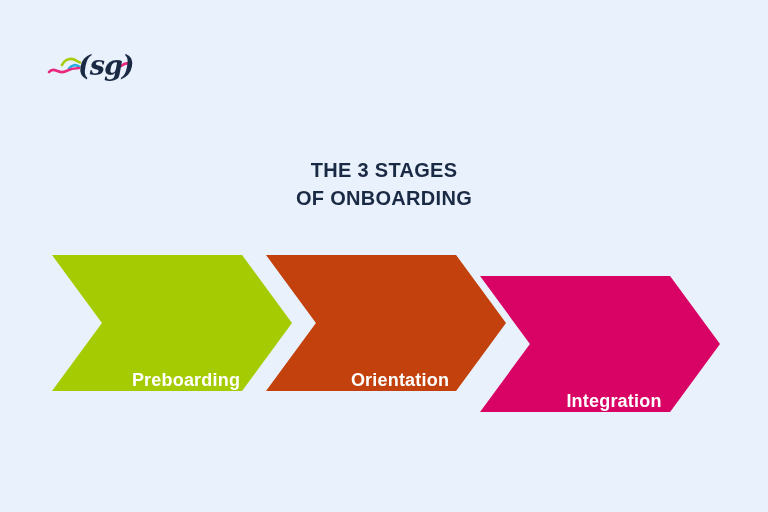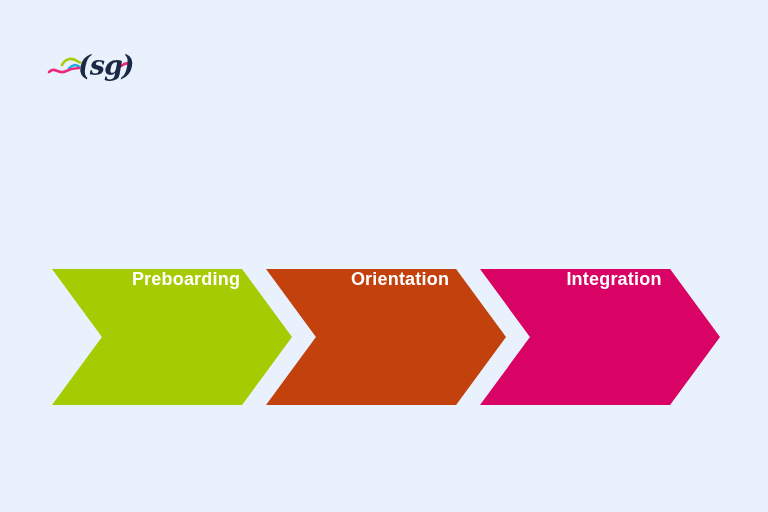--- a/index.html
+++ b/index.html
@@ -32,51 +32,53 @@
     text-align: center;
     font-size: 20px;
     font-weight: bold;
     line-height: 28px;
     letter-spacing: 0.3px;
   }
 
   
   .chevron {
     position: absolute;
-    top: 269px;
+    top: 255px;
     width: 240px;
     height: 136px;
     clip-path: polygon(0 0, 79.2% 0, 100% 50%, 79.2% 100%, 0 100%, 20.8% 50%);
     display: flex;
-    align-items: flex-start;
+    align-items: flex-end;
     justify-content: center;
     padding-left: 28px;
     box-sizing: border-box;
   }
   .chevron .stage-label {
     font-size: 18px;
     font-weight: bold;
     letter-spacing: 0.2px;
   }
   #stage-1 { left: 52px; }
   #stage-2 { left: 266px; }
-  #stage-3 { left: 480px; }
+  #stage-3 { left: 480px; margin-top: 21px; }
 </style>
 </head>
 <body style="background-color: rgb(233, 242, 252);">
 
 <svg class="logo" viewBox="0 0 110 46" xmlns="http://www.w3.org/2000/svg">
   <path d="M20,21 C23,15 29,13 35,17 C36.5,18 37.5,18.5 38,18.5" fill="none" stroke-width="2.7" stroke-linecap="round" stroke="#a8cc0a"></path>
   <path d="M27,24.5 C30,20.5 34,20.5 37,22.5" fill="none" stroke-width="2.7" stroke-linecap="round" stroke="#29abe2"></path>
   <path d="M7,28 C12,22 17,30.5 23,27.5 C28,25 33,24 37,24" fill="none" stroke-width="2.7" stroke-linecap="round" stroke="#e8297e"></path>
   <path d="M79,22 C82,19.5 86,18.5 89,19.5" fill="none" stroke-width="2.7" stroke-linecap="round" stroke="#e8297e"></path>
   <text x="36" y="31" font-size="27" font-style="italic" font-weight="600" font-family="DejaVu Serif, serif" letter-spacing="-1" fill="#1b2a44">(sg)</text>
 </svg>
 
 <div class="title" style="color: rgb(27, 42, 68);">
+  <div>THE 3 STAGES</div>
+  <div>OF ONBOARDING</div>
 </div>
 
 <div class="chevron" id="stage-1" style="background-color: rgb(165, 204, 2);">
   <span class="stage-label" style="color: rgb(255, 255, 255);">Preboarding</span>
 </div>
 
 <div class="chevron" id="stage-2" style="background-color: #c2410c;">
   <span class="stage-label" style="color: rgb(255, 255, 255);">Orientation</span>
 </div>
 

